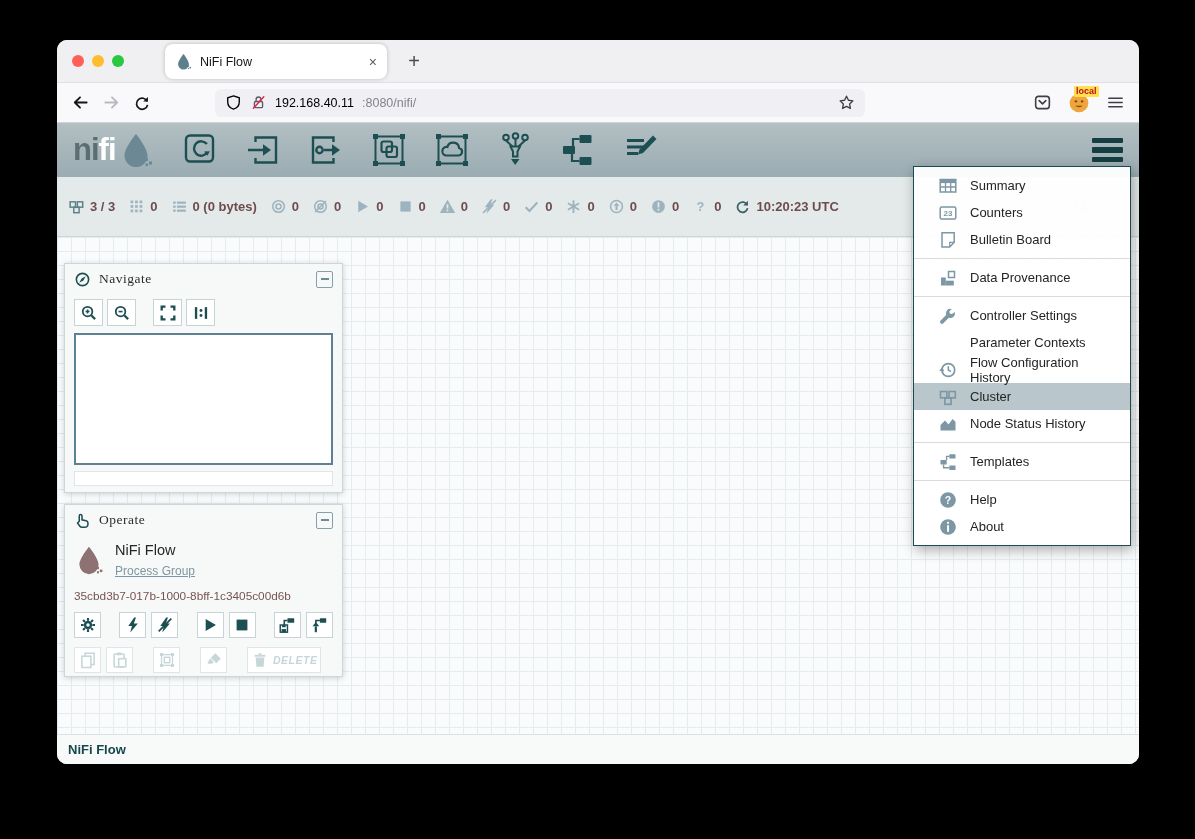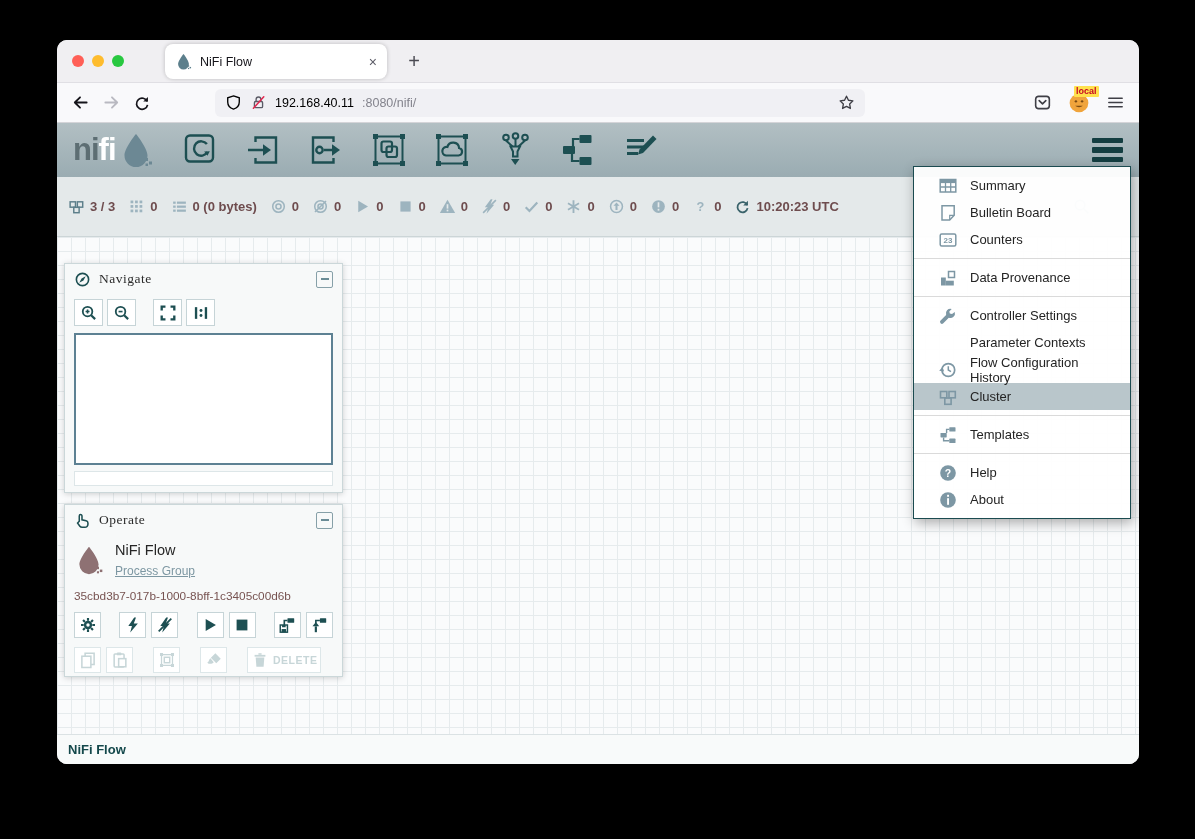--- a/index.html
+++ b/index.html
@@ -56,21 +56,21 @@
   .mapstrip{margin:6px 9px 0;height:13px;background:#fff;border:1px solid #dde6e8;}
   #op-panel{top:267px;height:173px;}
   .obody{padding:6px 9px 0;}
   .oflow{display:flex;gap:11px;align-items:center;}
   .odrop{color:#8e7173;}
   .oname{font-size:14.5px;color:#262626;}
   .otype{font-size:12px;color:#7d97a2;margin-top:6px;text-decoration:underline;}
   .oid{margin-top:10px;font-size:11.8px;color:#775351;white-space:nowrap;}
   .obtnrow{display:flex;gap:5px;margin-top:9px;align-items:center;}
   .obtn{height:26px;min-width:27px;background:#fff;border:1px solid #c6d4d7;display:flex;align-items:center;justify-content:center;color:#1d4f52;padding:0 3px;box-sizing:border-box;cursor:pointer;gap:4px;}
-  .obtn.dis{color:#c7d6d8;border-color:#dde7e9;cursor:default;}
+  .obtn.dis{color:#c7d6d8;border-color:#dde7e9;cursor:default;font-style:italic;}
   .obtn .lbl{font-size:10.5px;font-weight:bold;letter-spacing:.5px;}
   .ogap{width:10px;}
   
   .gmenu{position:absolute;left:856px;top:126px;width:218px;background:rgba(255,255,255,.95);border:1px solid #1b4b50;box-shadow:2px 4px 12px rgba(0,0,0,.32);padding:5px 0;z-index:50;box-sizing:border-box;}
   .mitem{height:27px;display:flex;align-items:center;gap:12px;padding:0 24px;font-size:13px;color:#242424;cursor:pointer;}
   .mitem svg{color:#7d97a4;flex:0 0 auto;}
   .mitem.active{background:#b9c6cb;}
   .msep{height:1px;background:#dadada;margin:5px 0;}
 </style>
 </head>
@@ -815,29 +815,29 @@
 
   <div class="gmenu" id="gmenu">
       <div class="mitem">
         <svg class="ic" width="20" height="20">
           <use href="#i-summary"></use>
         </svg>
         <span>Summary</span>
       </div>
       <div class="mitem">
         <svg class="ic" width="20" height="20">
+          <use href="#i-counters"></use>
+        </svg>
+        <span>Counters</span>
+      </div>
+      <div class="mitem">
+        <svg class="ic" width="20" height="20">
           <use href="#i-bulletin-board"></use>
         </svg>
         <span>Bulletin Board</span>
-      </div>
-      <div class="mitem">
-        <svg class="ic" width="20" height="20">
-          <use href="#i-counters"></use>
-        </svg>
-        <span>Counters</span>
       </div>
       <div class="msep"></div>
       <div class="mitem">
         <svg class="ic" width="20" height="20">
           <use href="#i-data-provenance"></use>
         </svg>
         <span>Data Provenance</span>
       </div>
       <div class="msep"></div>
       <div class="mitem">
@@ -855,20 +855,26 @@
           <use href="#i-flow-configuration-history"></use>
         </svg>
         <span>Flow Configuration History</span>
       </div>
       <div class="mitem active">
         <svg class="ic" width="20" height="20">
           <use href="#i-cluster"></use>
         </svg>
         <span>Cluster</span>
       </div>
+      <div class="mitem">
+        <svg class="ic" width="20" height="20">
+          <use href="#i-node-status-history"></use>
+        </svg>
+        <span>Node Status History</span>
+      </div>
       <div class="msep"></div>
       <div class="mitem">
         <svg class="ic" width="20" height="20">
           <use href="#i-templates"></use>
         </svg>
         <span>Templates</span>
       </div>
       <div class="msep"></div>
       <div class="mitem">
         <svg class="ic" width="20" height="20">

